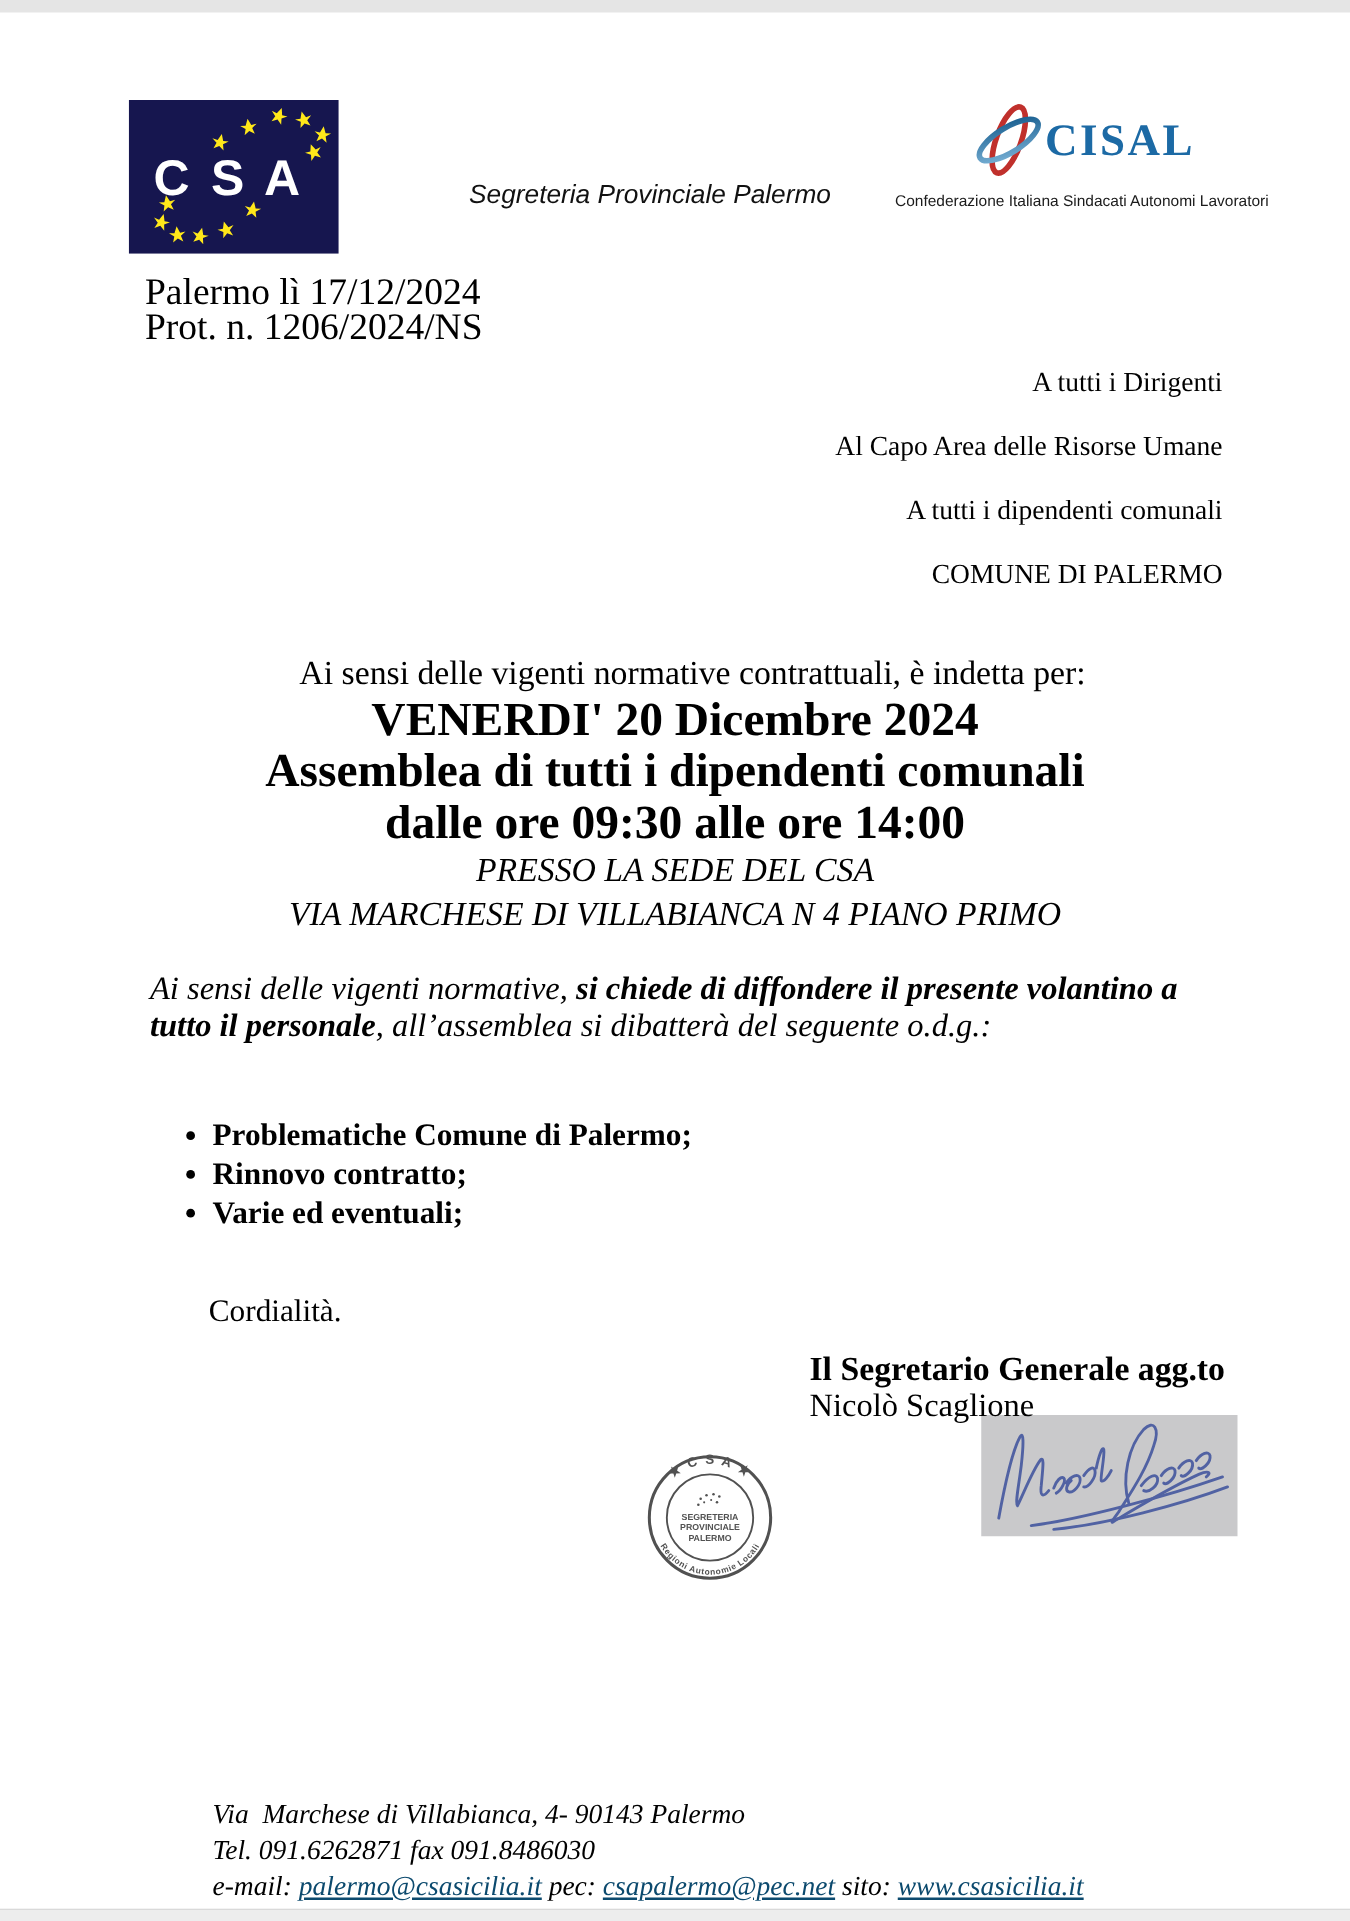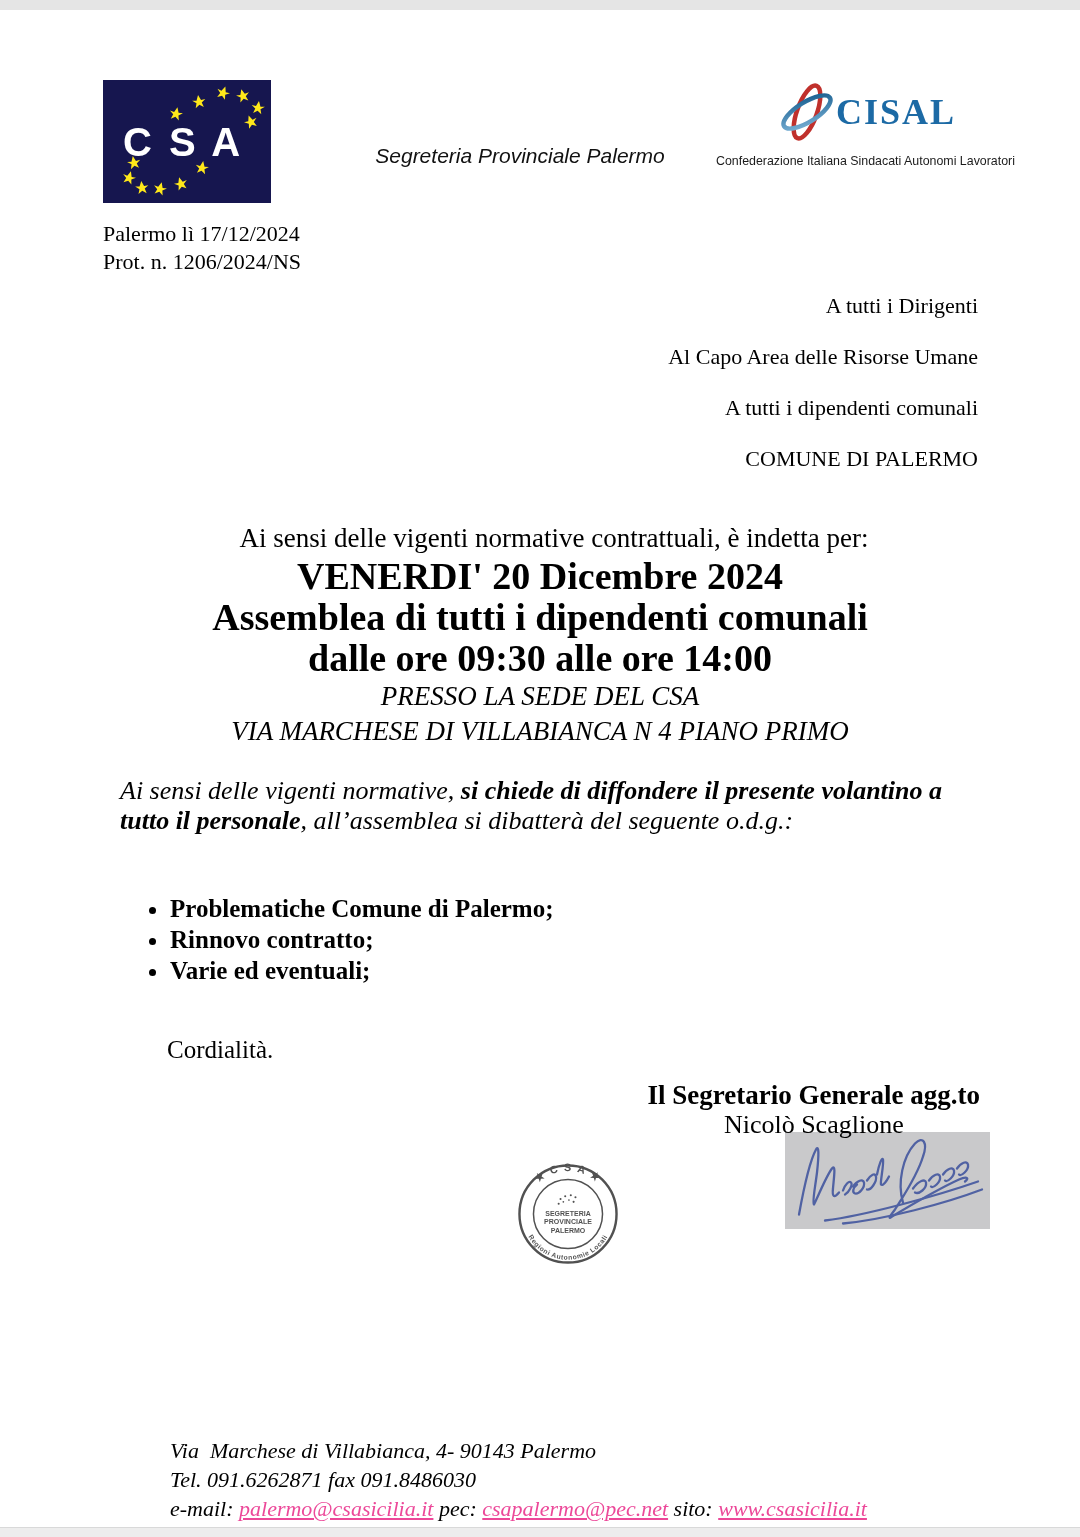--- a/index.html
+++ b/index.html
@@ -33,21 +33,21 @@
     font-size:36px;color:#1c6aa5;letter-spacing:2px;line-height:1;
   }
   .cisal-tag{
     margin-top:6px;
     font-family:"Liberation Sans",sans-serif;
     font-weight:normal;font-size:12.4px;color:#1b1b1b;
     white-space:nowrap;transform:translateX(-6px);
   }
 
   
-  .meta{position:absolute;left:103px;top:220px;font-size:22px;line-height:28px;}
+  .meta{position:absolute;left:116px;top:220px;font-size:30px;line-height:28px;}
   .meta p{margin:0;}
   .recipients{position:absolute;right:102px;top:294px;text-align:right;font-size:22px;}
   .recipients p{margin:0 0 28px 0;line-height:23px;}
   .recipients .org{font-weight:normal;}
 
   
   .announce{position:absolute;left:0;top:520px;width:1080px;text-align:center;}
   .announce p{margin:0;}
   .announce .intro{font-size:27px;line-height:36px;padding-left:28px;}
   .announce .big{font-weight:bold;font-size:38px;line-height:41px;}
@@ -65,32 +65,32 @@
   .agenda li{margin:0 0 6px 0;font-weight:bold;font-size:25px;line-height:25px;}
 
   .closing{position:absolute;left:167px;top:1036px;margin:0;font-size:25px;}
 
   
   .sig-image{
     position:absolute;left:785px;top:1132px;width:205px;height:97px;
     background:#c9c9cb;
   }
   .sig-image svg{display:block;width:100%;height:100%;}
-  .sig{position:absolute;right:100px;top:1080px;text-align:center;}
+  .sig{position:absolute;right:100px;top:1080px;text-align:left;}
   .sig p{margin:0;}
   .sig .role{font-weight:bold;font-size:27px;line-height:31px;}
   .sig .name{font-size:26px;line-height:28px;}
 
   .stamp{position:absolute;left:512px;top:1158px;width:112px;height:112px;opacity:.82;}
   .stamp svg{display:block;width:100%;height:100%;}
 
   
   .footer{position:absolute;left:170px;top:1436px;font-style:italic;font-size:22px;line-height:29px;}
   .footer p{margin:0;white-space:pre-wrap;}
-  .footer a{color:#ec4899;cursor:pointer;}
+  .footer a{color:#0c4a6e;cursor:pointer;}
 </style>
 </head>
 <body>
 
 <div class="page">
 
   <div class="strip top"></div>
 
   <div class="csa-logo">
     <svg viewBox="0 0 168 123" xmlns="http://www.w3.org/2000/svg">

